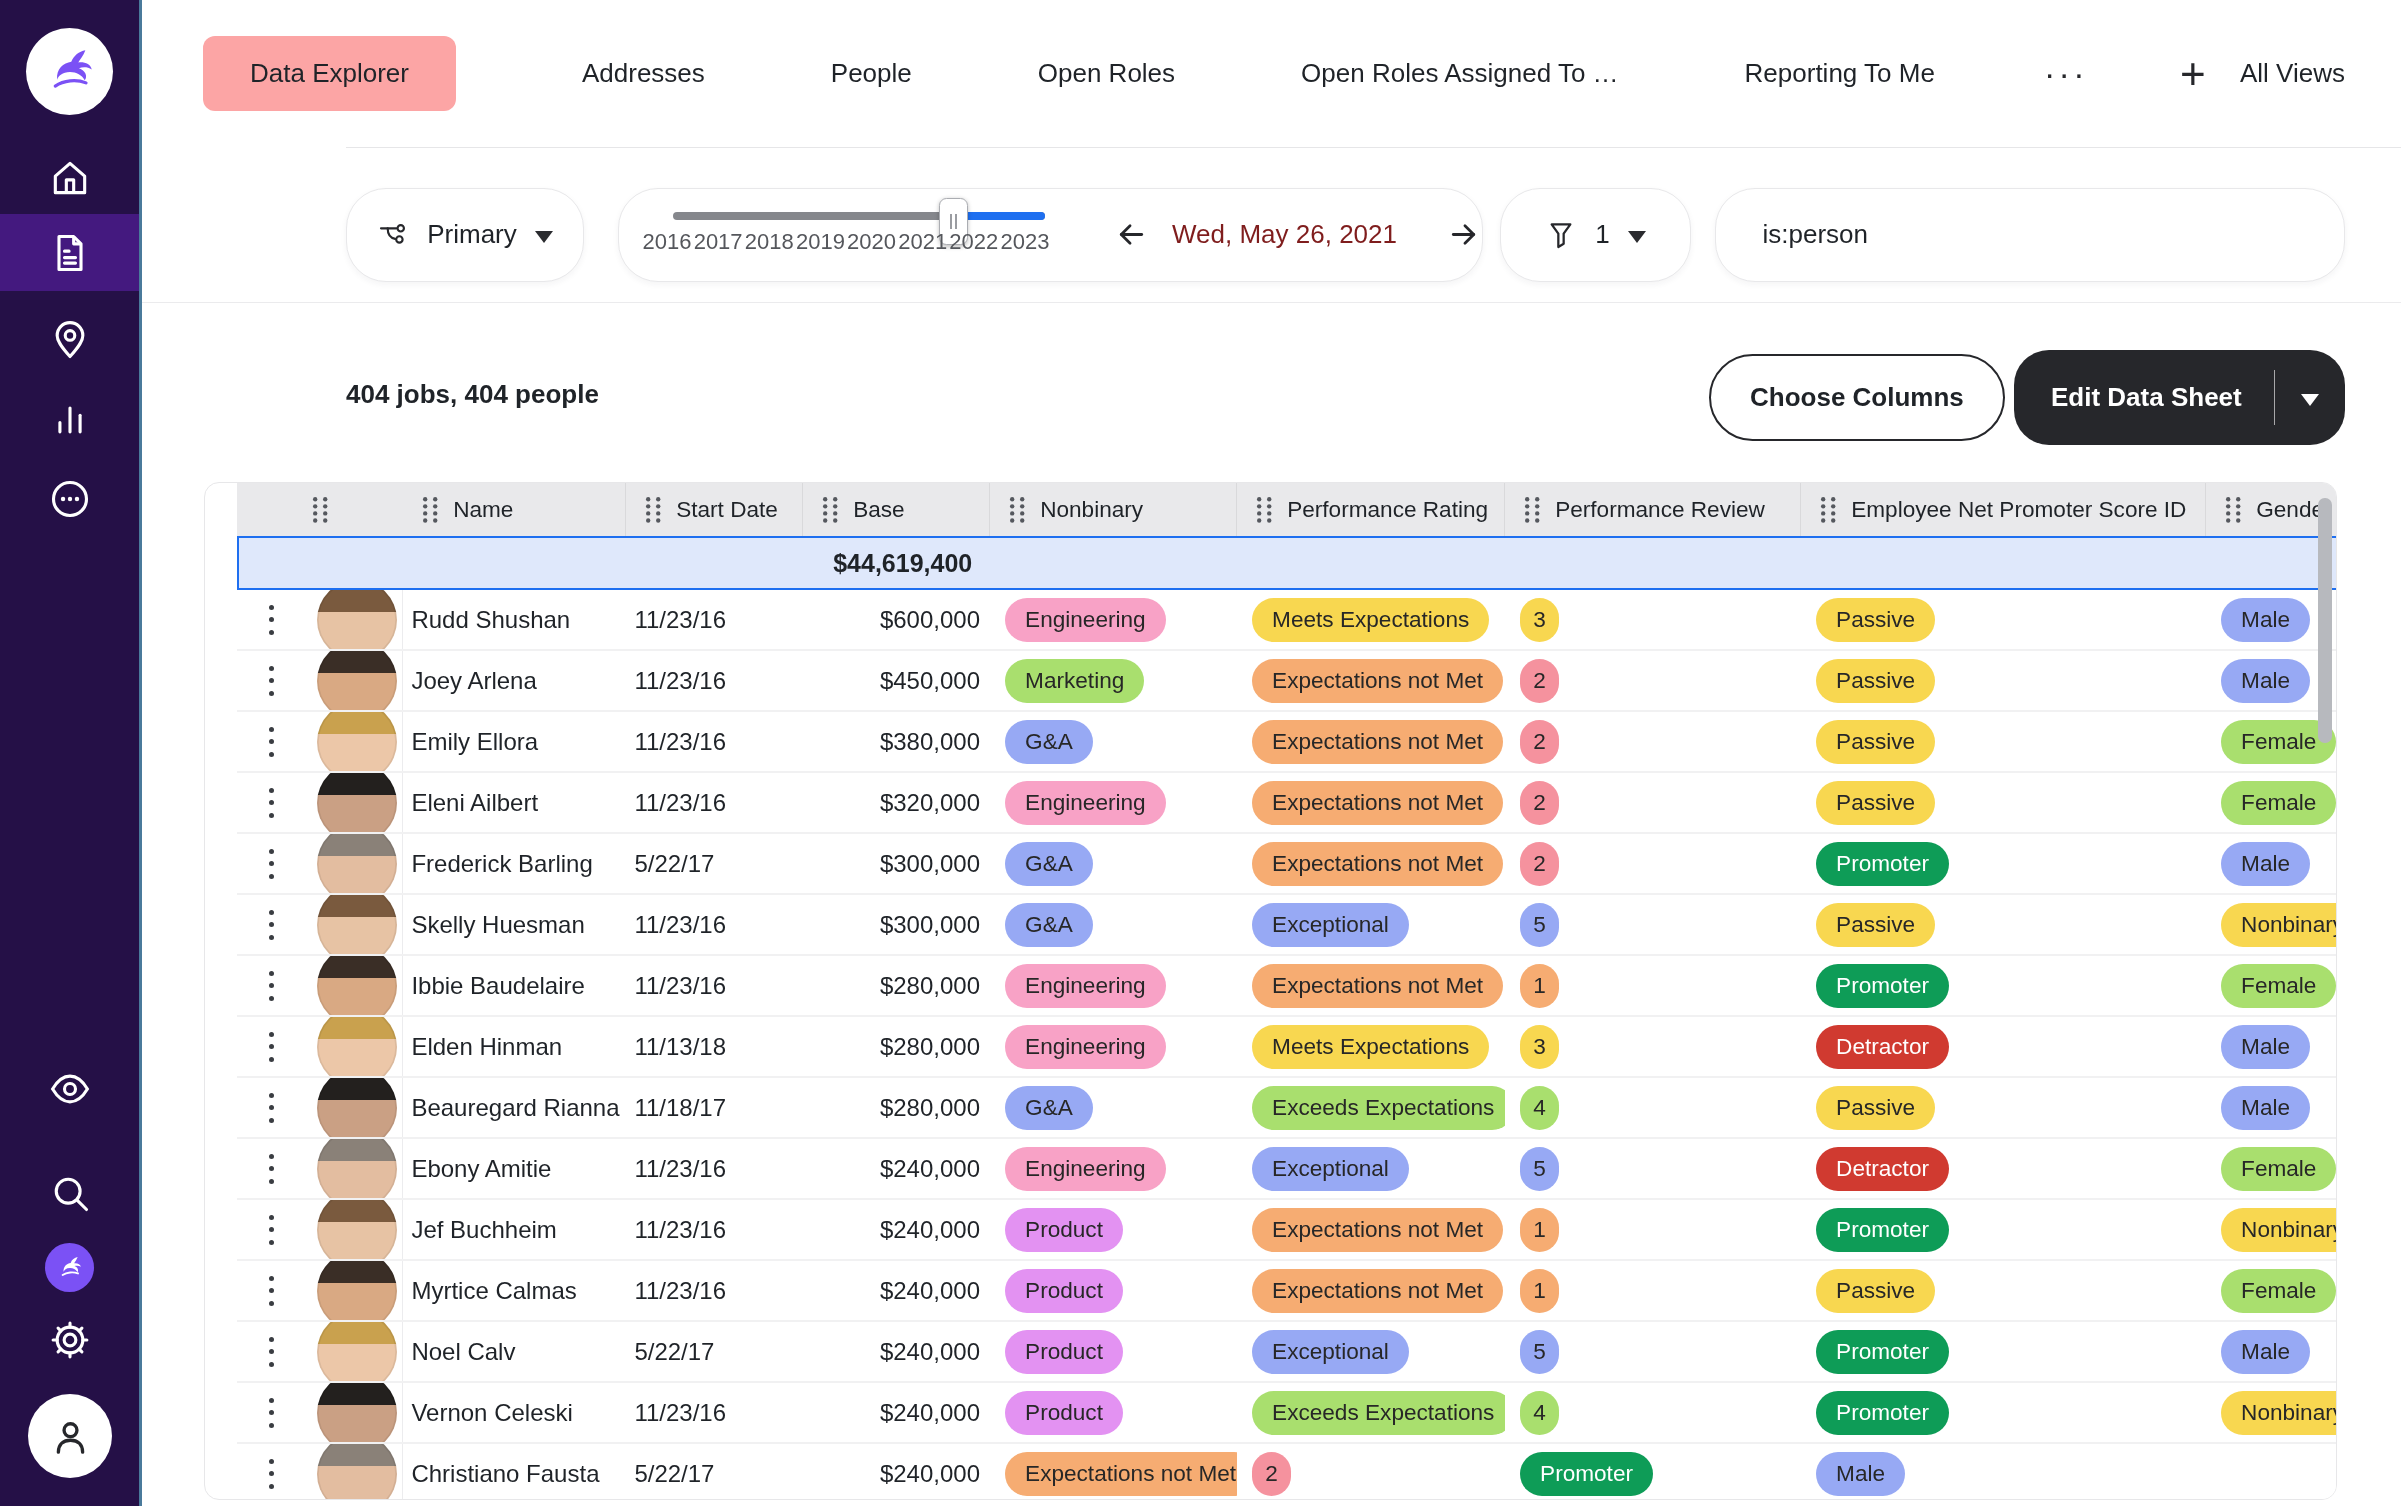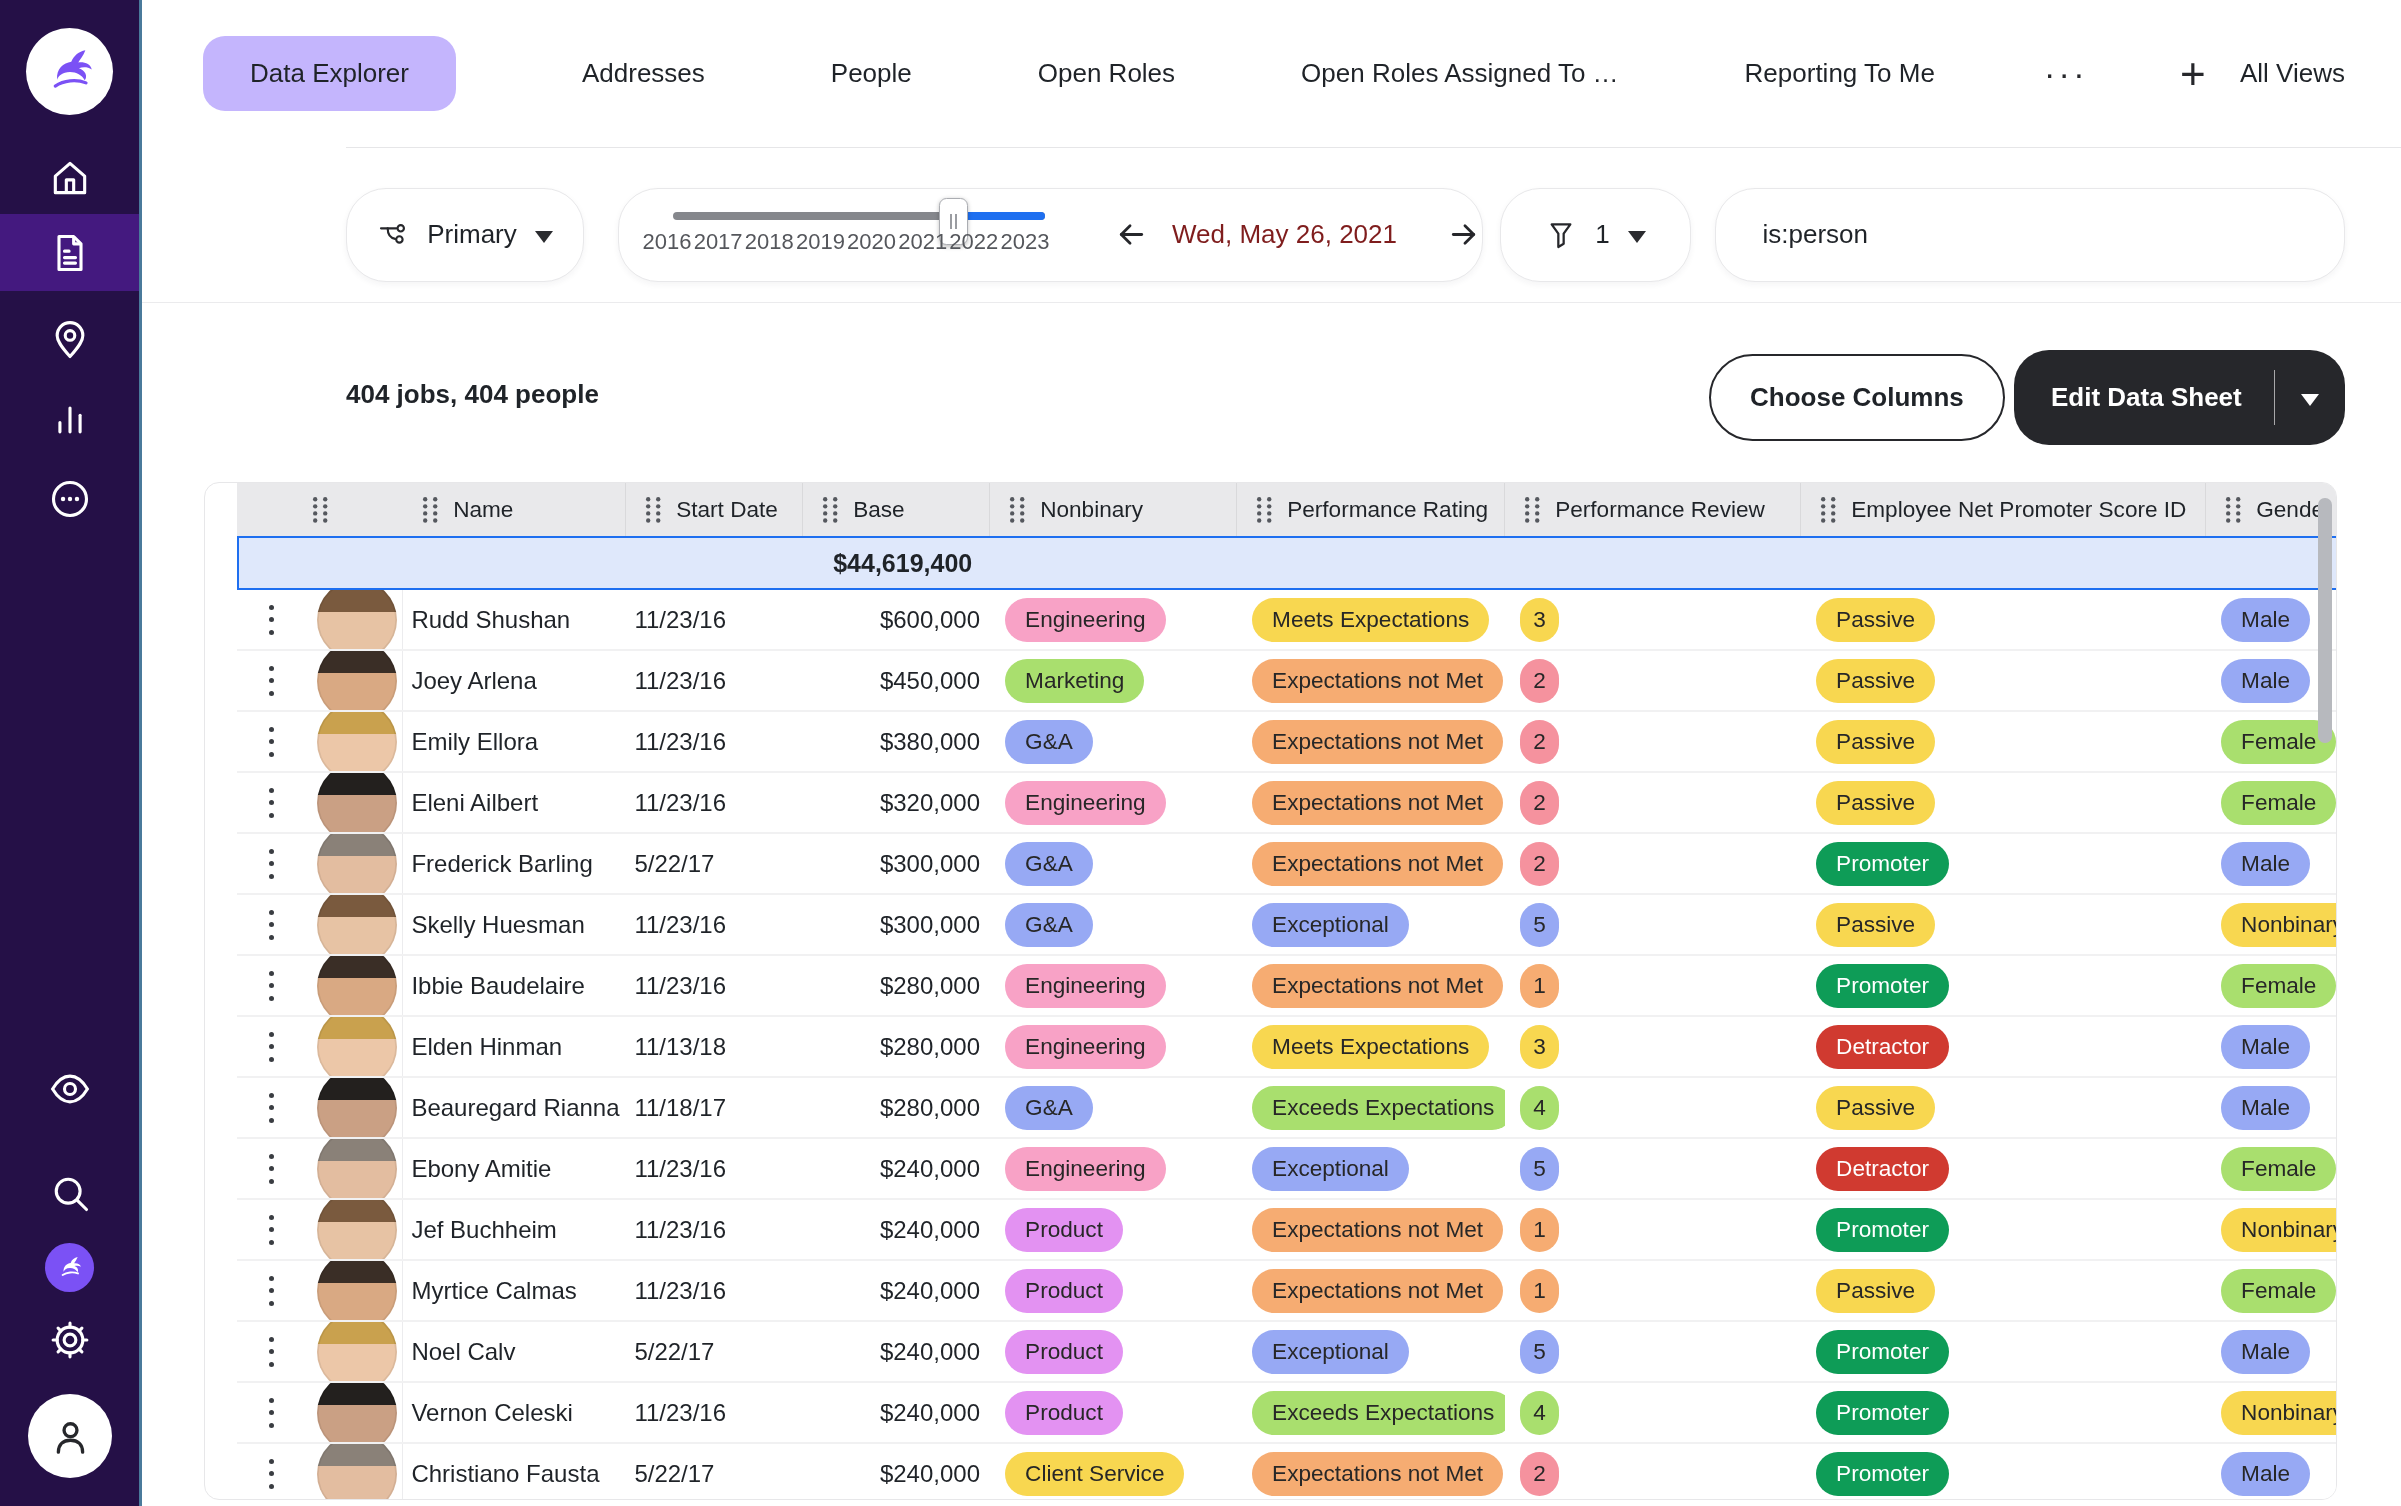--- a/index.html
+++ b/index.html
@@ -17,21 +17,21 @@
   .badge-rabbit{position:absolute;left:45px;top:1243px;width:49px;height:49px;border-radius:50%;background:#7B51F5;
                 display:flex;align-items:center;justify-content:center;}
   .profile-circle{position:absolute;left:28px;top:1394px;width:84px;height:84px;border-radius:50%;background:#fff;
                   display:flex;align-items:center;justify-content:center;}
 
   
   .tabbar{position:absolute;left:142px;top:0;right:0;height:147px;display:flex;align-items:center;
           padding:0 56px 0 61px;box-sizing:border-box;}
   .tabs{display:flex;align-items:center;gap:126px;}
   .tab{font-size:26px;color:#1F2328;white-space:nowrap;cursor:pointer;}
-  .tab.active{background:#c4b5fd;border-radius:22px;padding:22px 47px;}
+  .tab.active{background:#fca5a5;border-radius:12px;padding:22px 47px;}
   .tab-extras{display:flex;align-items:center;gap:92px;margin-left:109px;}
   .more-dots{font-size:34px;letter-spacing:3.4px;color:#26272B;}
   .plus{font-size:44px;font-weight:300;color:#26272B;line-height:1;}
   .allviews{margin-left:auto;font-size:26px;color:#1F2328;}
   .tab-divider{position:absolute;left:346px;top:147px;right:0;border-top:0.8px solid #E6E6E8;}
 
   
   .filterbar{position:absolute;left:346px;top:195px;right:56px;height:79px;display:flex;align-items:center;}
   .pill{height:94px;border:1.7px solid #E8E8EA;border-radius:40px;background:#fff;box-sizing:border-box;
         box-shadow:0 2.5px 6.7px rgba(40,40,60,.05);display:flex;align-items:center;}
@@ -891,23 +891,20 @@
     <div class="cell">
           <span>Christiano Fausta</span>
         </div>
     <div class="cell">
           <span>5/22/17</span>
         </div>
     <div class="cell cell-base">
           <span>$240,000</span>
         </div>
     <div class="cell">
-          <span class="badge" style="background:#F8D750">Client Service</span>
-        </div>
-    <div class="cell">
           <span class="badge" style="background:#F6AC72">Expectations not Met</span>
         </div>
     <div class="cell">
           <span class="badge scorebadge" style="background:#F5929E">2</span>
         </div>
     <div class="cell">
           <span class="badge" style="background:#0E9C57;color:#ffffff">Promoter</span>
         </div>
     <div class="cell">
           <span class="badge" style="background:#97A9F4">Male</span>

